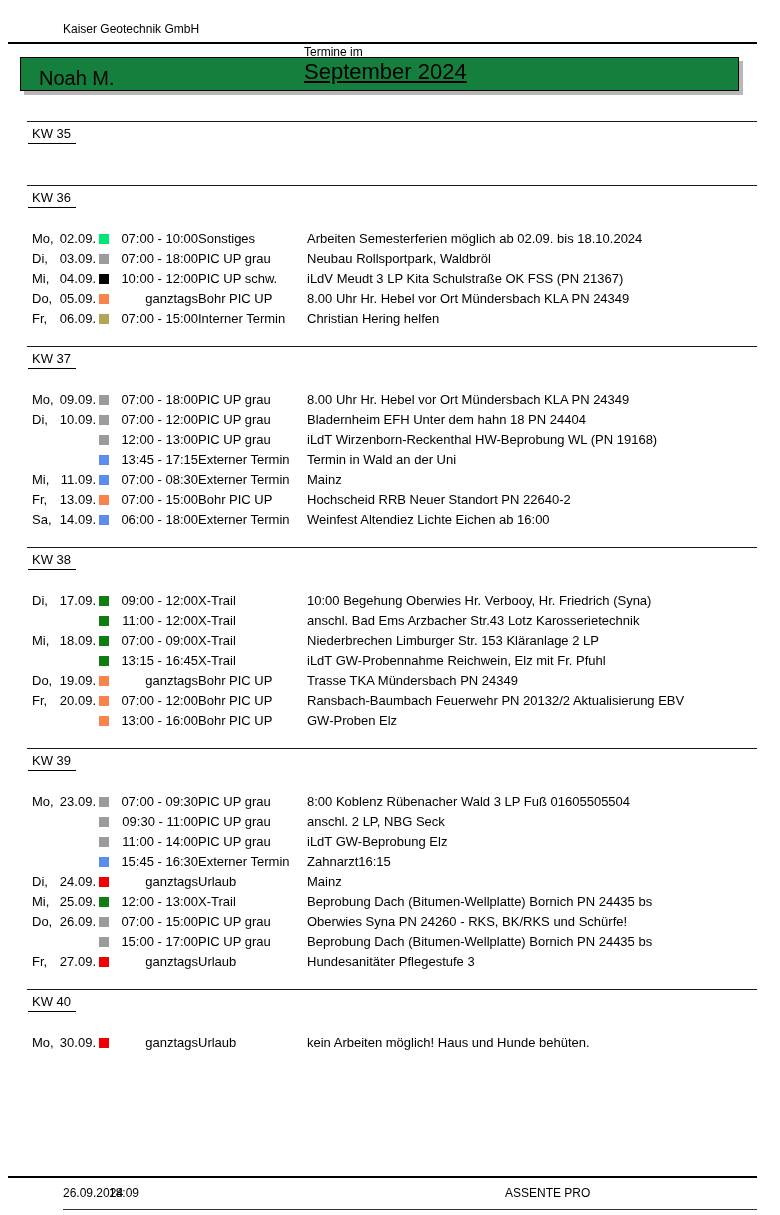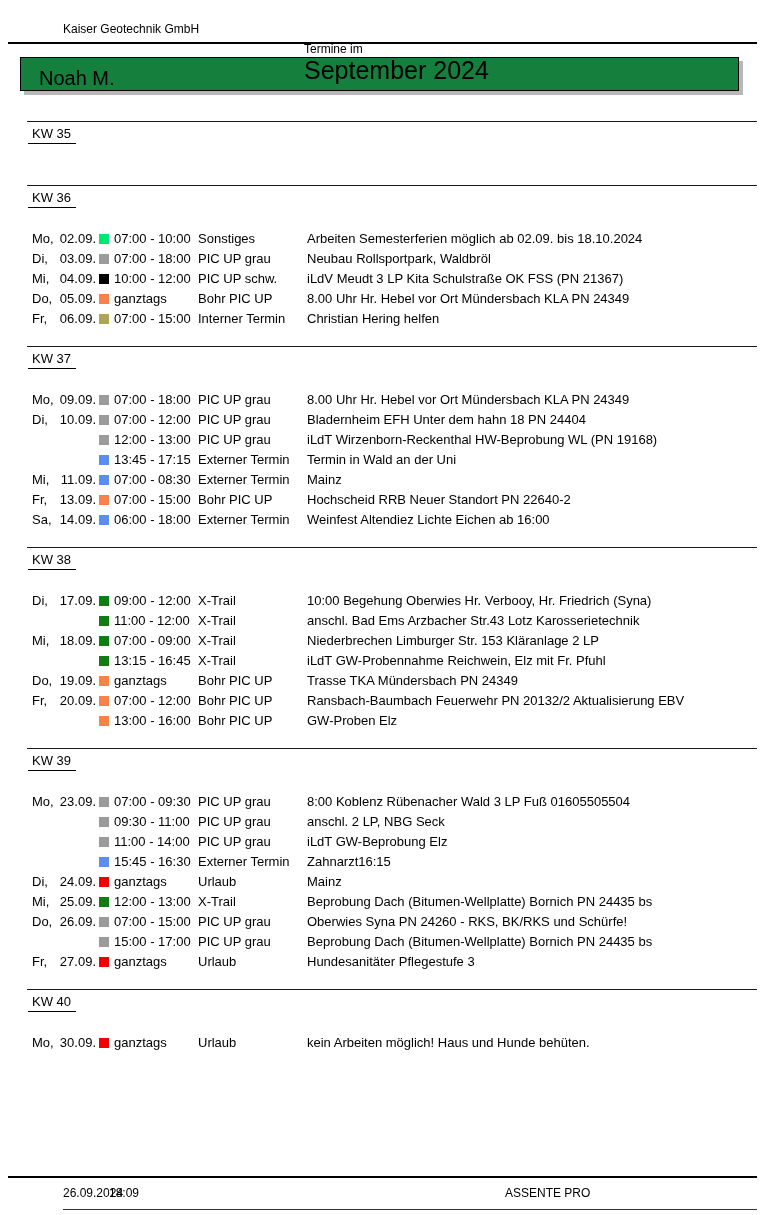--- a/index.html
+++ b/index.html
@@ -11,34 +11,34 @@
   .company{margin:22px 0 0 63px;font-size:12px;line-height:14px;}
   .top-rule{border:0;border-top:2px solid #000;width:749px;margin:6px 0 0 8px;}
   .title-box{
     position:relative;margin:13px 4px 0 20px;width:717px;height:32px;
     border:1.5px solid #000;background:#15803d;box-shadow:4px 4px 0 #b8b8b8;
     display:flex;align-items:flex-end;
   }
   .person{font-size:20px;margin-left:18px;}
   .title-group{position:absolute;left:277px;bottom:5px;display:flex;align-items:baseline;flex-direction:column;}
   .title-prefix{font-size:12px;}
-  .title-month{font-size:25px;margin-left:6px;}
+  .title-month{font-size:22px;margin-left:6px;text-decoration:underline;}
   .weeks{margin-top:30px;}
   .week{margin-bottom:17px;}
   .week.empty{margin-bottom:41px;}
   .wrule{border:0;border-top:1px solid #1a1a1a;width:730px;margin:0 0 0 27px;}
   .wlabel{
     display:inline-block;margin:5px 4px 0 28px;padding:0 5px 2px 4px;
     font-size:13px;border-bottom:1px solid #000;line-height:14px;
   }
   .entries{margin-top:21px;}
   .row{display:flex;height:20px;line-height:20px;margin-left:32px;font-size:13px;white-space:nowrap;}
   .day{width:64px;display:flex;justify-content:space-between;flex:none;}
   .sq{width:10px;height:10px;margin:5px 0 0 3px;flex:none;}
-  .time{width:84px;margin-left:5px;flex:none;}
+  .time{width:84px;margin-left:5px;flex:none;text-align:right;}
   .cat{width:109px;flex:none;}
   .desc{flex:1;overflow:hidden;}
   .footer-rule{border:0;border-top:2px solid #000;width:749px;margin:123px 0 0 8px;}
   .footer{position:relative;margin:8px 0 0 0;font-size:12px;line-height:14px;height:14px;}
   .f-date{position:absolute;left:63px;}
   .f-time{position:absolute;left:109px;}
   .f-app{position:absolute;left:505px;}
   .bottom-rule{border:0;border-top:1.5px solid #333;width:694px;margin:9px 0 0 63px;}
 </style>
 </head>

